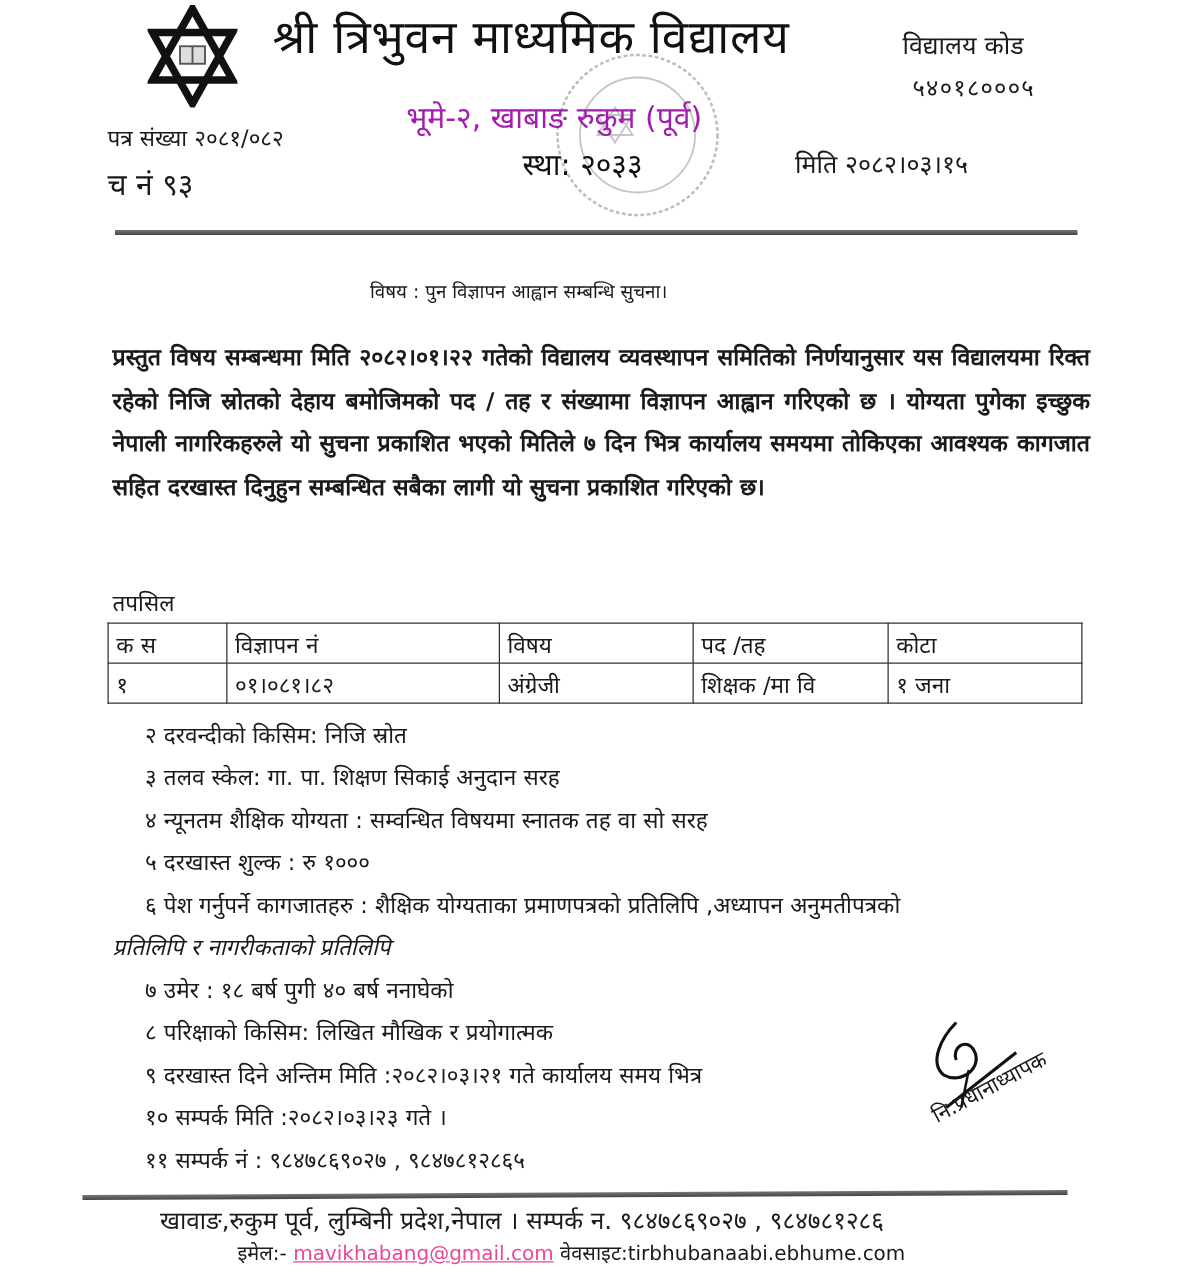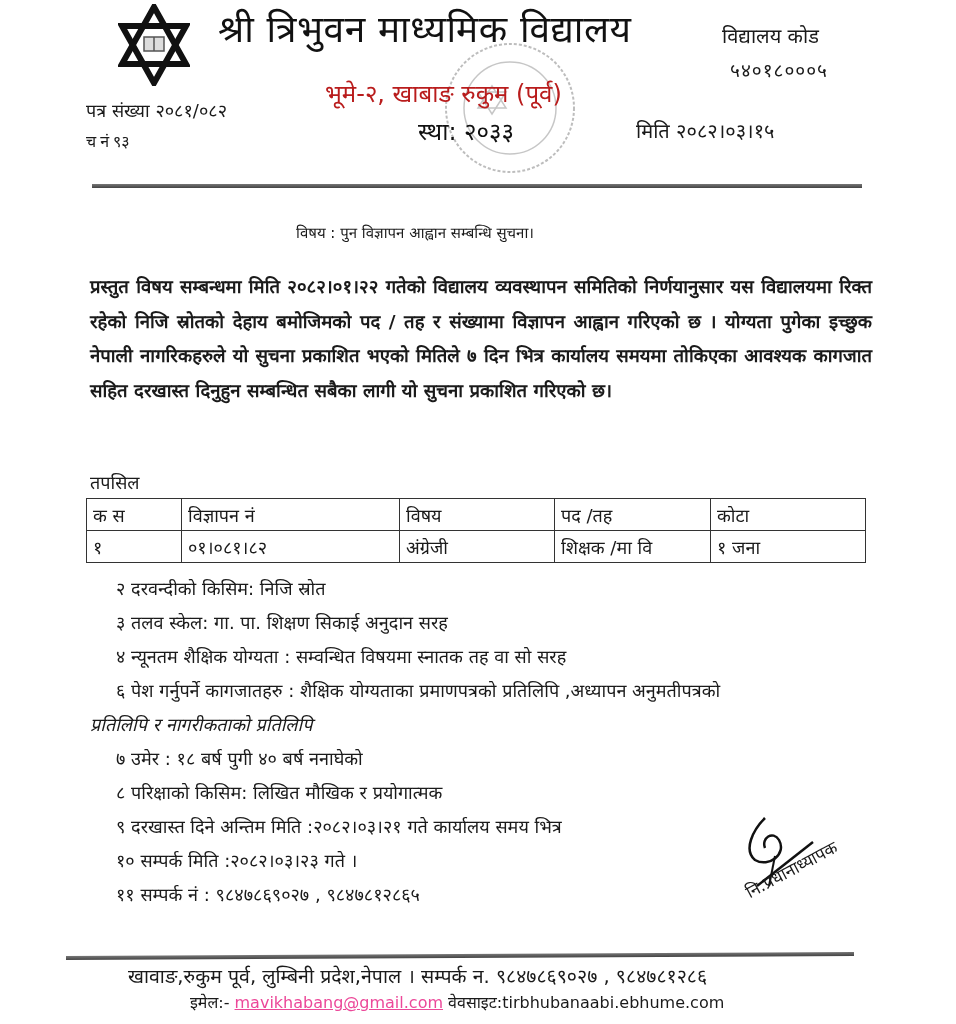--- a/index.html
+++ b/index.html
@@ -1,25 +1,25 @@
 <!DOCTYPE html>
 <html><head>
 <meta charset="utf-8">
 <style>
   html, body { margin: 0; padding: 0; background: #ffffff; }
   body { width: 956px; height: 1024px; position: relative; overflow: hidden; color: #1a1a1a; font-family: "DejaVu Sans", sans-serif; }
   .abs { position: absolute; white-space: nowrap; }
   .logo { left: 118px; top: 4px; width: 72px; height: 82px; }
   .title { left: 218px; top: 2px; font-size: 37px; color: #111; letter-spacing: 0.5px; }
-  .addr { left: 325px; top: 76px; font-size: 24px; color: #b91c1c; }
+  .addr { left: 325px; top: 76px; font-size: 24px; color: #a21caf; }
   .est { left: 418px; top: 114px; font-size: 24px; color: #111; }
   .code-label { left: 722px; top: 22px; font-size: 20px; }
   .code-value { left: 730px; top: 57px; font-size: 19px; letter-spacing: 1px; }
   .ref-no { left: 86px; top: 98px; font-size: 18px; }
-  .ch-no { left: 86px; top: 130px; font-size: 16px; font-family: Liberation Serif, serif; }
+  .ch-no { left: 86px; top: 130px; font-size: 24px; }
   .date { left: 636px; top: 117px; font-size: 20px; }
   .stamp { left: 430px; top: 38px; width: 160px; height: 140px; opacity: 0.55; }
   .rule { left: 92px; height: 4px; background: linear-gradient(#777, #444); }
   .rule.top { top: 184px; width: 770px; }
   .rule.bottom { top: 954px; left: 66px; width: 788px; transform: rotate(-0.3deg); }
   .subject { left: 296px; top: 222px; font-size: 15px; }
   .para { left: 90px; top: 270px; width: 782px; font-size: 18.5px; line-height: 34.5px; white-space: normal; text-align: justify; text-align-last: left; font-weight: bold; }
   .tapasil { left: 90px; top: 470px; font-size: 18px; }
   table.vac { position: absolute; left: 86px; top: 498px; width: 780px; border-collapse: collapse; font-size: 18px; }
   table.vac td { border: 1.5px solid #333; height: 31px; padding: 0 6px; vertical-align: middle; }
@@ -85,20 +85,21 @@
     <td>शिक्षक /मा वि</td>
     <td>१ जना</td>
   </tr>
 </tbody>
   </table>
 
 <div class="abs items">
   <span class="row">२ दरवन्दीको किसिम: निजि स्रोत</span>
   <span class="row">३ तलव स्केल: गा. पा. शिक्षण सिकाई अनुदान सरह</span>
   <span class="row">४ न्यूनतम शैक्षिक योग्यता : सम्वन्धित विषयमा स्नातक तह वा सो सरह</span>
+  <span class="row">५ दरखास्त शुल्क : रु १०००</span>
   <span class="row">६ पेश गर्नुपर्ने कागजातहरु : शैक्षिक योग्यताका प्रमाणपत्रको प्रतिलिपि ,अध्यापन अनुमतीपत्रको</span>
   <span class="row wrap">प्रतिलिपि र नागरीकताको प्रतिलिपि</span>
   <span class="row">७ उमेर : १८ बर्ष पुगी ४० बर्ष ननाघेको</span>
   <span class="row">८ परिक्षाको किसिम: लिखित मौखिक र प्रयोगात्मक</span>
   <span class="row">९ दरखास्त दिने अन्तिम  मिति :२०८२।०३।२१ गते कार्यालय समय भित्र</span>
   <span class="row">१० सम्पर्क मिति :२०८२।०३।२३ गते ।</span>
   <span class="row">११ सम्पर्क नं : ९८४७८६९०२७ , ९८४७८१२८६५</span>
 </div>
 
 <div class="abs signature">

